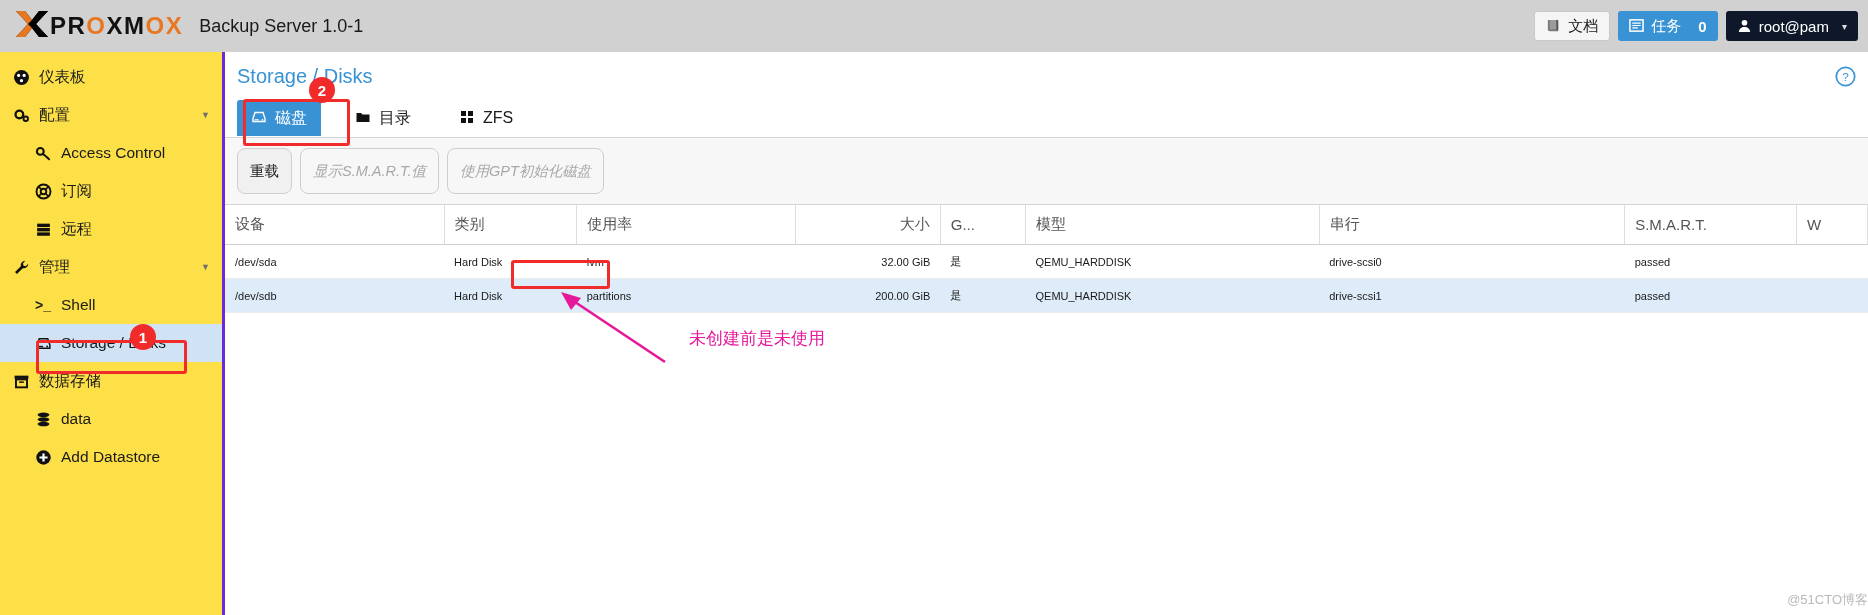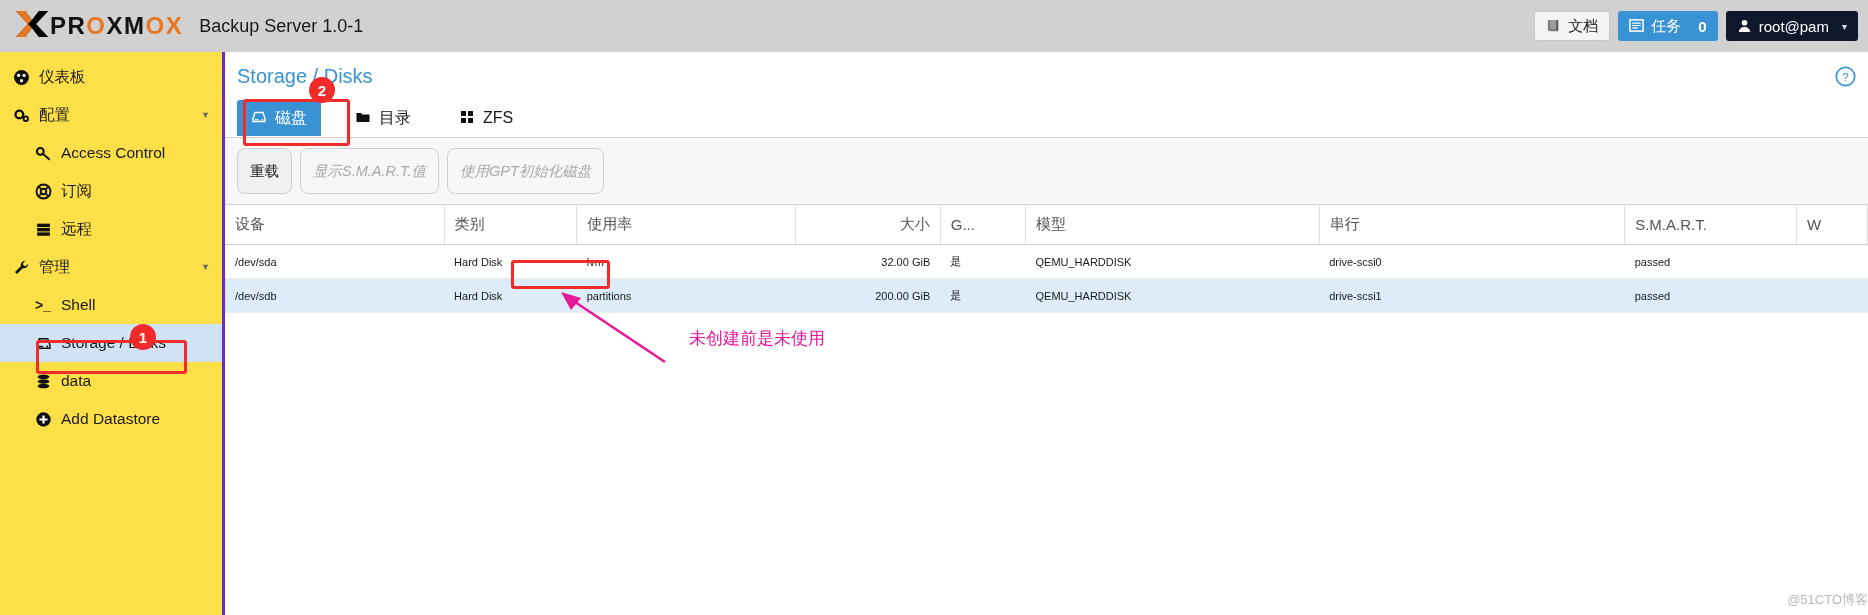--- a/index.html
+++ b/index.html
@@ -263,20 +263,30 @@
       <span class="nico">
         <svg width="17" height="17" viewBox="0 0 16 16">
             <path d="M2 9.5l2-6h8l2 6v3H2z" fill="none" stroke="#111" stroke-width="1.4"></path>
             <circle cx="11.5" cy="10.8" r=".9" fill="#111"></circle>
             <path d="M3.6 10.8h4" stroke="#111" stroke-width="1.2"></path>
           </svg>
       </span>
       <span class="nav-label">Storage / Disks</span>
     </div>
 
+    <div class="nav-item">
+      <span class="nico">
+        <svg width="17" height="17" viewBox="0 0 16 16">
+            <rect x="1.5" y="2.5" width="13" height="3" fill="#111"></rect>
+            <rect x="2.8" y="6" width="10.4" height="7.5" fill="none" stroke="#111" stroke-width="1.8"></rect>
+            <path d="M5.8 8.6h4.4" stroke="#111" stroke-width="1.4"></path>
+          </svg>
+      </span>
+      <span class="nav-label">数据存储</span>
+    </div>
 
     <div class="nav-item child">
       <span class="nico">
         <svg width="17" height="17" viewBox="0 0 16 16">
             <ellipse cx="8" cy="3.6" rx="5.6" ry="2.1" fill="#111"></ellipse>
             <ellipse cx="8" cy="8" rx="5.6" ry="2.1" fill="#111"></ellipse>
             <ellipse cx="8" cy="12.3" rx="5.6" ry="2.1" fill="#111"></ellipse>
           </svg>
       </span>
       <span class="nav-label">data</span>

